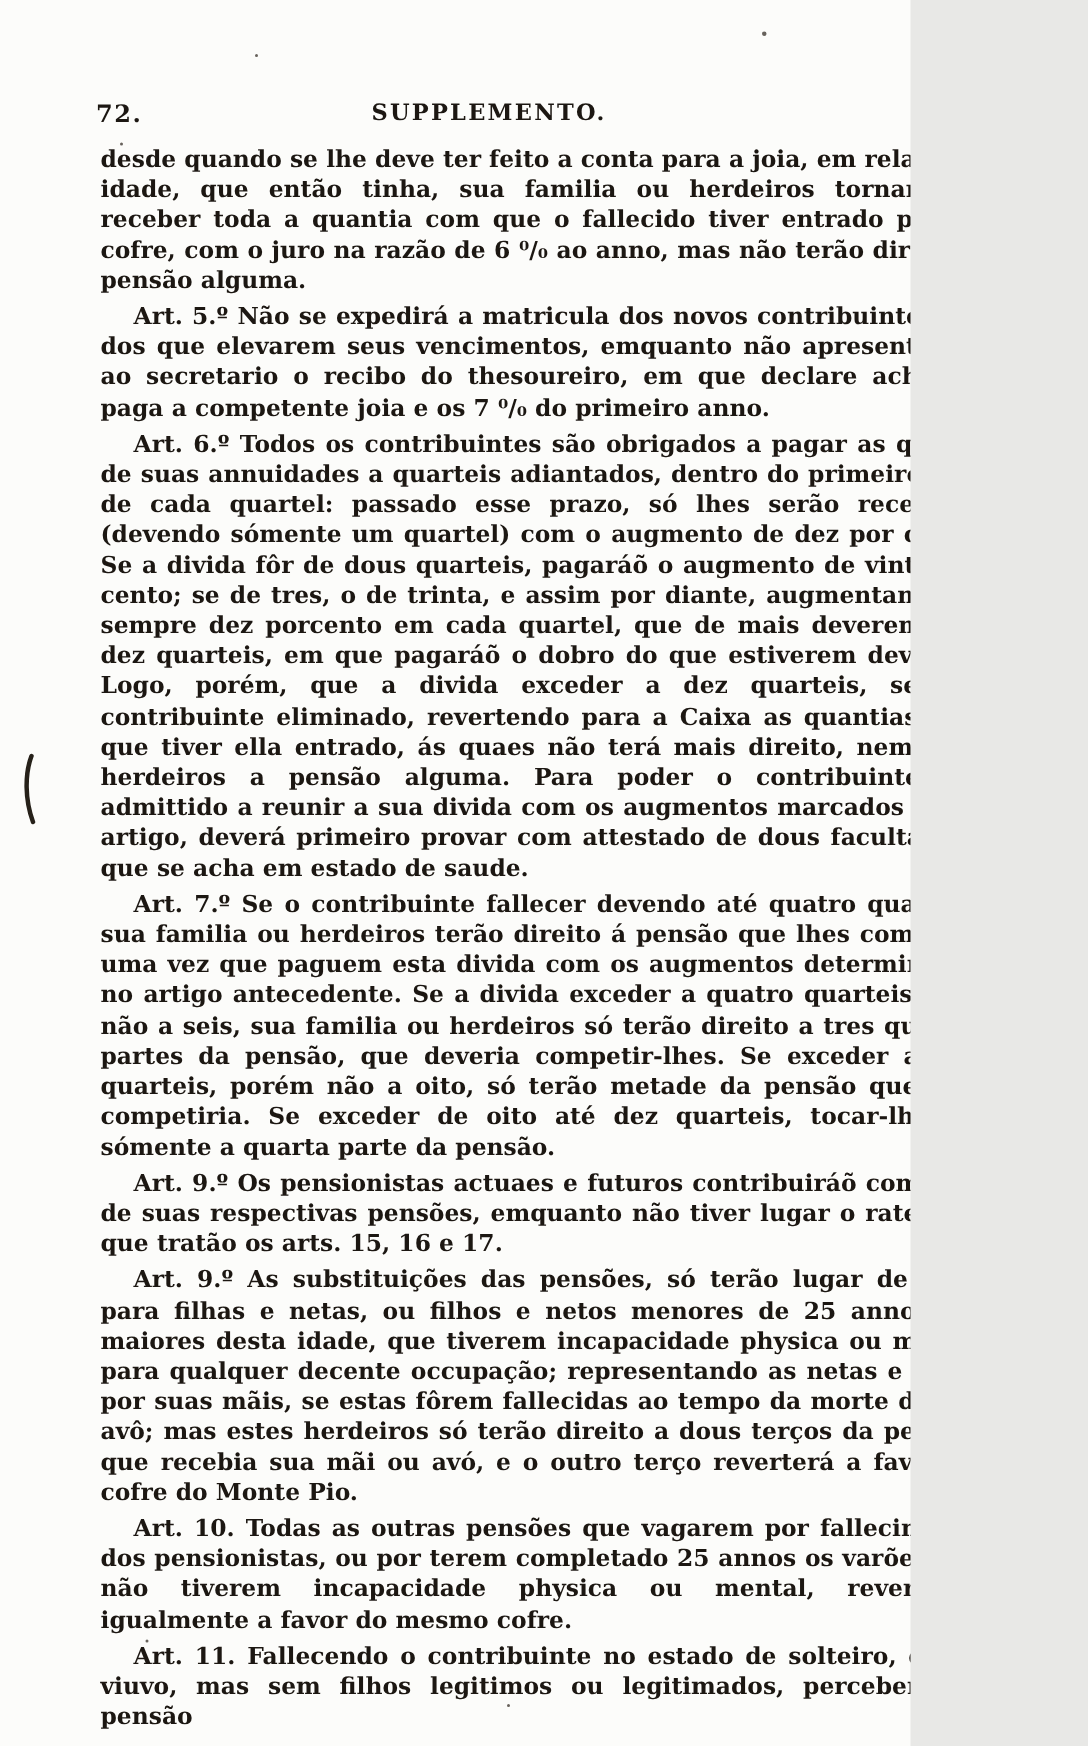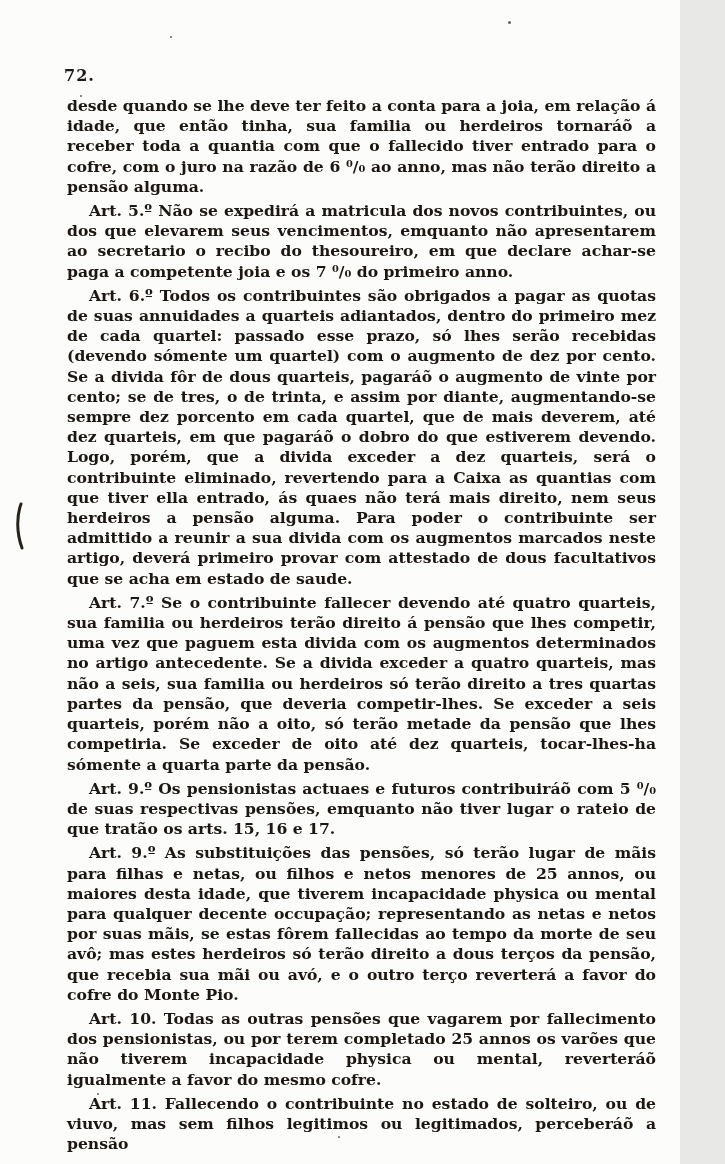--- a/index.html
+++ b/index.html
@@ -2,21 +2,21 @@
 <html style="--ink: #1c1712; --paper: #fcfcfa;"><head>
 <meta charset="utf-8">
 <style>
   :root{
     --ink:#1c1712;
     --paper:#fcfcfa;
   }
   html,body{margin:0;padding:0;background:#e8e8e6;}
   .page{
     position:relative;
-    width:680px;height:1164px;
+    width:607px;height:1164px;
     background:var(--paper);
     overflow:hidden;
     font-family:"DejaVu Serif", serif;
     color:var(--ink);
   }
   .pagenum{
     position:absolute;left:64px;top:66px;
     font-weight:bold;font-size:16px;letter-spacing:1px;
   }
   .running-title{
@@ -36,20 +36,21 @@
   .pen-mark{position:absolute;left:12px;top:501px;width:14px;height:50px;}
   .speck{position:absolute;background:#4c4740;border-radius:50%;opacity:.85;}
 </style>
 </head>
 <body>
 
 <div class="page">
 
   <span class="pagenum">72.</span>
 
+  <div class="running-title">SUPPLEMENTO.</div>
 
   <div class="body-text" id="page-body">
       <p>desde quando se lhe deve ter feito a conta para a joia, em relação á idade, que então tinha, sua familia ou herdeiros tornaráõ a receber toda a quantia com que o fallecido tiver entrado para o cofre, com o juro na razão de 6 ⁰/₀ ao anno, mas não terão direito a pensão alguma.</p>
       <p class="indent">Art. 5.º Não se expedirá a matricula dos novos contribuintes, ou dos que elevarem seus vencimentos, emquanto não apresentarem ao secretario o recibo do thesoureiro, em que declare achar-se paga a competente joia e os 7 ⁰/₀ do primeiro anno.</p>
       <p class="indent">Art. 6.º Todos os contribuintes são obrigados a pagar as quotas de suas annuidades a quarteis adiantados, dentro do primeiro mez de cada quartel: passado esse prazo, só lhes serão recebidas (devendo sómente um quartel) com o augmento de dez por cento. Se a divida fôr de dous quarteis, pagaráõ o augmento de vinte por cento; se de tres, o de trinta, e assim por diante, augmentando-se sempre dez porcento em cada quartel, que de mais deverem, até dez quarteis, em que pagaráõ o dobro do que estiverem devendo. Logo, porém, que a divida exceder a dez quarteis, será o contribuinte eliminado, revertendo para a Caixa as quantias com que tiver ella entrado, ás quaes não terá mais direito, nem seus herdeiros a pensão alguma. Para poder o contribuinte ser admittido a reunir a sua divida com os augmentos marcados neste artigo, deverá primeiro provar com attestado de dous facultativos que se acha em estado de saude.</p>
       <p class="indent">Art. 7.º Se o contribuinte fallecer devendo até quatro quarteis, sua familia ou herdeiros terão direito á pensão que lhes competir, uma vez que paguem esta divida com os augmentos determinados no artigo antecedente. Se a divida exceder a quatro quarteis, mas não a seis, sua familia ou herdeiros só terão direito a tres quartas partes da pensão, que deveria competir-lhes. Se exceder a seis quarteis, porém não a oito, só terão metade da pensão que lhes competiria. Se exceder de oito até dez quarteis, tocar-lhes-ha sómente a quarta parte da pensão.</p>
       <p class="indent">Art. 9.º Os pensionistas actuaes e futuros contribuiráõ com 5 ⁰/₀ de suas respectivas pensões, emquanto não tiver lugar o rateio de que tratão os arts. 15, 16 e 17.</p>
       <p class="indent">Art. 9.º As substituições das pensões, só terão lugar de mãis para filhas e netas, ou filhos e netos menores de 25 annos, ou maiores desta idade, que tiverem incapacidade physica ou mental para qualquer decente occupação; representando as netas e netos por suas mãis, se estas fôrem fallecidas ao tempo da morte de seu avô; mas estes herdeiros só terão direito a dous terços da pensão, que recebia sua mãi ou avó, e o outro terço reverterá a favor do cofre do Monte Pio.</p>
       <p class="indent">Art. 10. Todas as outras pensões que vagarem por fallecimento dos pensionistas, ou por terem completado 25 annos os varões que não tiverem incapacidade physica ou mental, reverteráõ igualmente a favor do mesmo cofre.</p>
       <p class="indent">Art. 11. Fallecendo o contribuinte no estado de solteiro, ou de viuvo, mas sem filhos legitimos ou legitimados, perceberáõ a pensão</p>

